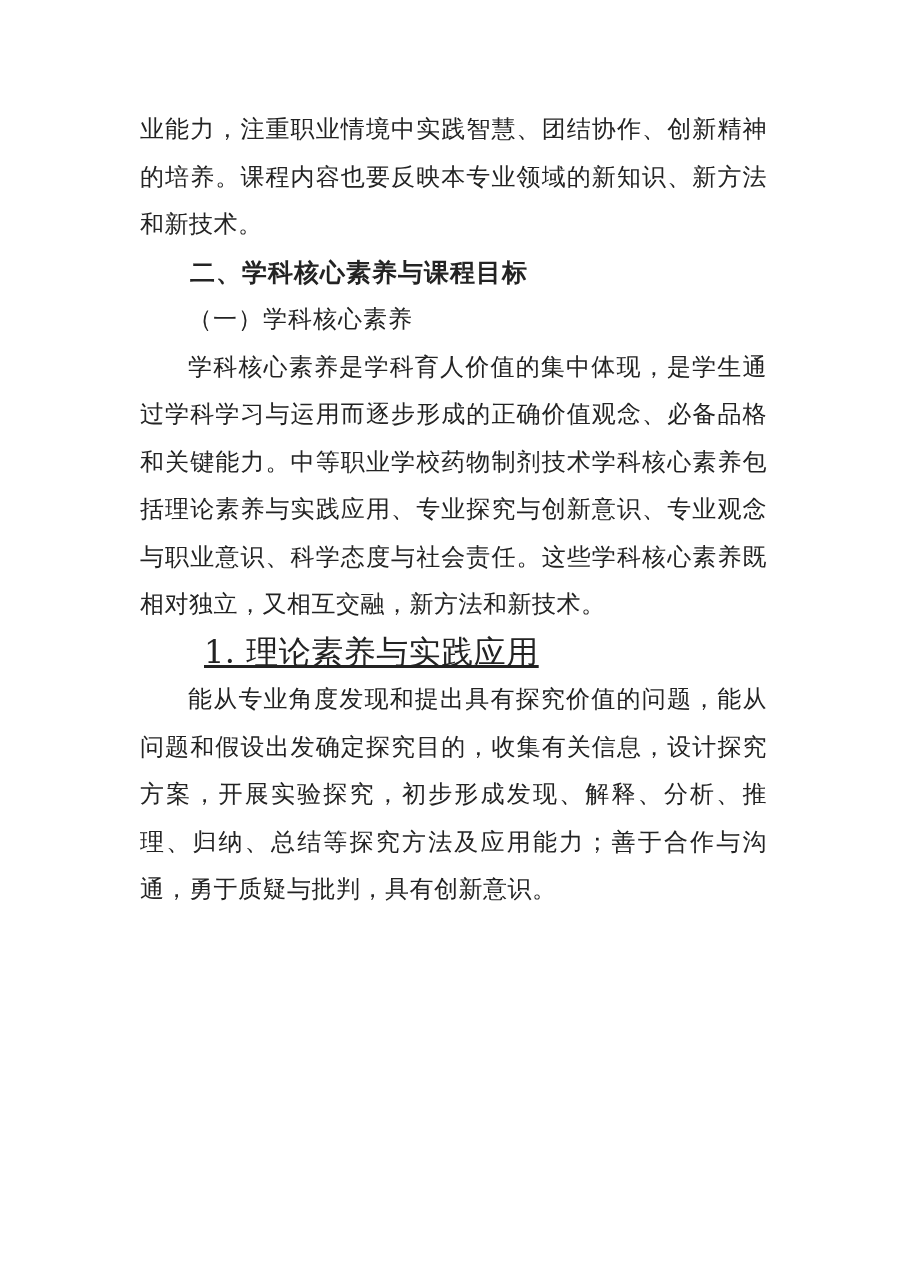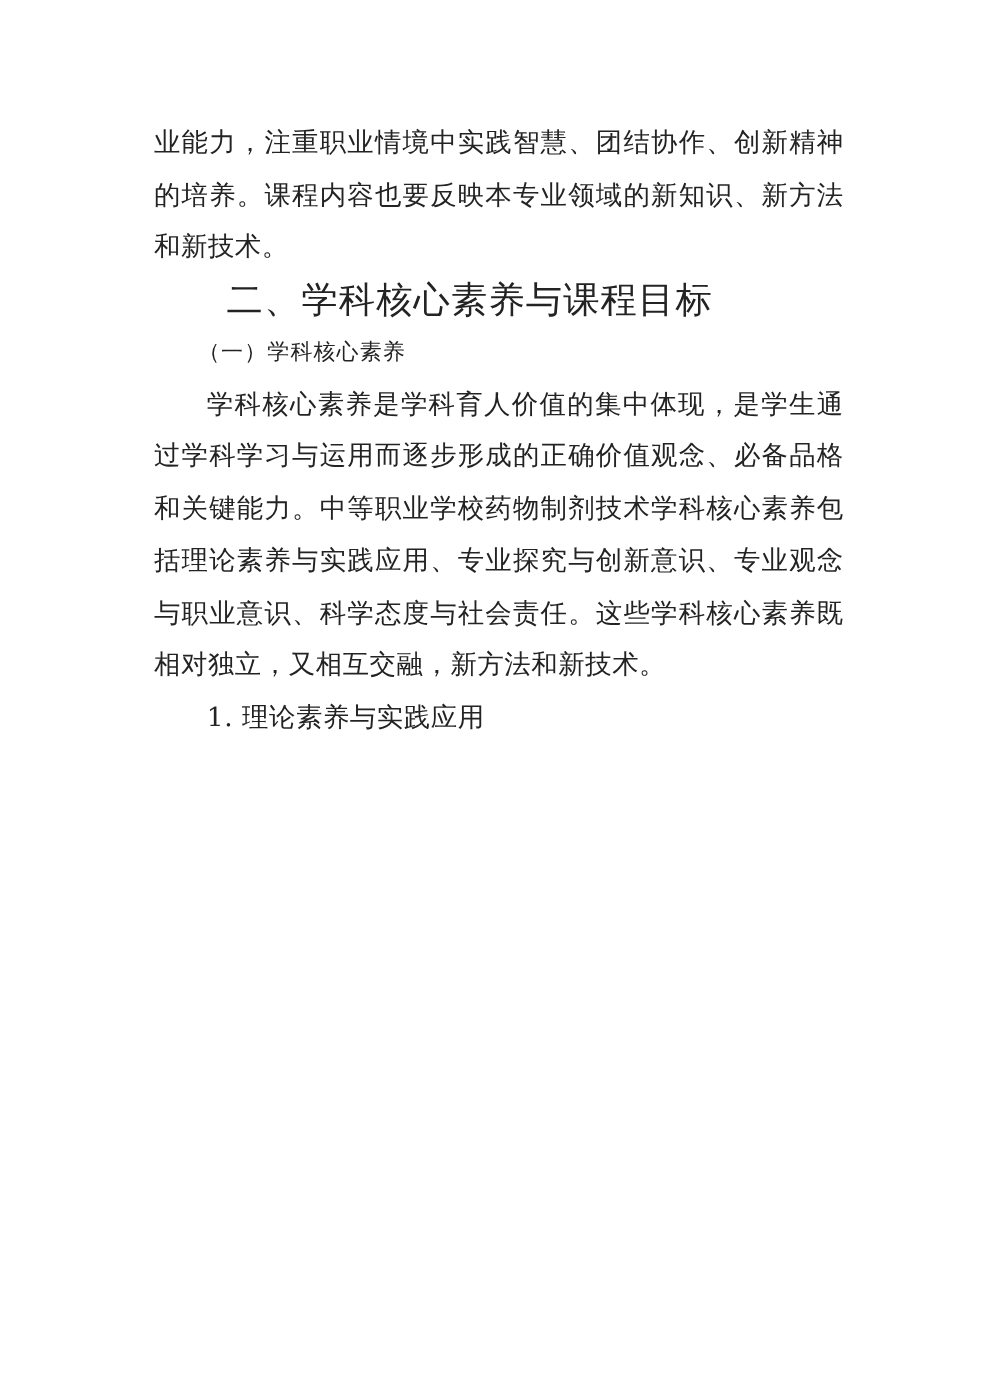--- a/index.html
+++ b/index.html
@@ -30,58 +30,60 @@
     text-justify: inter-character;
     text-indent: 2em;
     letter-spacing: 0.5px;
   }
   .para.continuation {
     text-indent: 0;
   }
   .section-heading {
     margin: 0;
     font-family: "DejaVu Sans", "Liberation Sans", sans-serif;
-    font-weight: normal;
-    font-size: 33px;
+    font-weight: bold;
+    font-size: 25px;
     line-height: 47.5px;
     text-indent: 2em;
     letter-spacing: 1px;
   }
   .subsection-heading {
     margin: 0;
     font-weight: normal;
-    font-size: 20px;
+    font-size: 24px;
     line-height: 47.5px;
     text-indent: 2em;
     letter-spacing: 1px;
   }
   .numbered-heading {
     margin: 0;
     font-weight: normal;
-    font-size: 24px;
+    font-size: 32px;
     line-height: 47.5px;
     text-indent: 2em;
     white-space: pre-wrap;
     letter-spacing: 0.5px;
+    text-decoration: underline;
   }
 </style>
 </head>
 <body>
 
 <div class="page">
   <div class="content">
 
     <p class="para continuation">业能力，注重职业情境中实践智慧、团结协作、创新精神的培养。课程内容也要反映本专业领域的新知识、新方法和新技术。</p>
 
     <h2 class="section-heading">二、学科核心素养与课程目标</h2>
 
     <h3 class="subsection-heading">（一）学科核心素养</h3>
 
     <p class="para">学科核心素养是学科育人价值的集中体现，是学生通过学科学习与运用而逐步形成的正确价值观念、必备品格和关键能力。中等职业学校药物制剂技术学科核心素养包括理论素养与实践应用、专业探究与创新意识、专业观念与职业意识、科学态度与社会责任。这些学科核心素养既相对独立，又相互交融，新方法和新技术。</p>
 
     <h4 class="numbered-heading">1. 理论素养与实践应用</h4>
 
 
 
+    <p class="para">能从专业角度发现和提出具有探究价值的问题，能从问题和假设出发确定探究目的，收集有关信息，设计探究方案，开展实验探究，初步形成发现、解释、分析、推理、归纳、总结等探究方法及应用能力；善于合作与沟通，勇于质疑与批判，具有创新意识。</p>
 
 
   </div>
 </div>
 
 </body></html>

